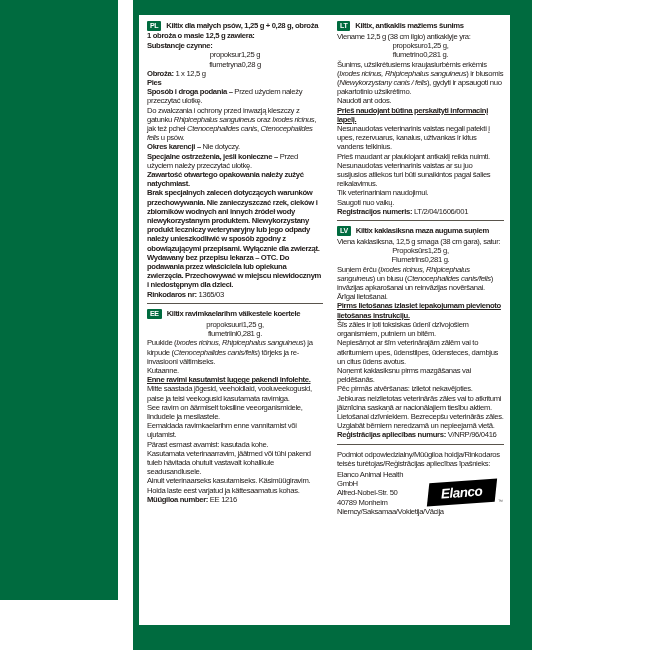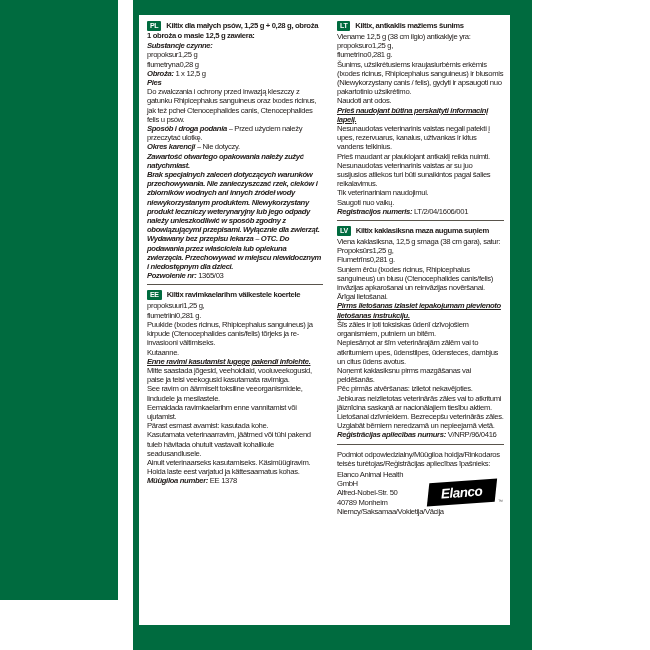--- a/index.html
+++ b/index.html
@@ -15,24 +15,24 @@
   .band{position:absolute;left:0;top:0;width:118px;height:600px;background:var(--green);}
   .frame{position:absolute;left:133px;top:0;width:399px;height:650px;background:var(--green);}
   .panel{
     position:absolute;left:6px;top:15px;right:22px;bottom:25px;background:#ffffff;
     box-sizing:border-box;padding:6px 6px 0 8px;display:flex;gap:14px;overflow:hidden;
   }
   .col{font-size:7.7px;line-height:9.2px;letter-spacing:-0.35px;color:var(--ink);}
   .col1{flex:0 0 176px;}
   .col2{flex:1 1 auto;min-width:0;}
   p{margin:0;}
-  .b{font-weight:bold;font-style:italic;}
-  .i{margin-top:36px;}
+  .b{font-weight:bold;}
+  .i{font-style:italic;margin-top:36px;}
   .u{text-decoration:underline;}
-  .dose{display:flex;justify-content:flex-start;}
+  .dose{display:flex;justify-content:center;}
   .divider{border-top:1px solid var(--divider);margin:4px 0 5px 0;height:0;}
   .sec-head{margin-bottom:1px;}
   .badge{
     display:inline-block;background:var(--green);color:#fff;font-weight:bold;
     font-size:7px;line-height:8px;padding:1px 3px 1px 3px;border-radius:1px;margin-right:5px;
   }
   .title{font-weight:bold;}
   .footer-head{font-weight:normal;}
   .footer-body{display:flex;justify-content:space-between;align-items:center;margin-top:2px;}
   .addr{min-width:0;}
@@ -63,47 +63,48 @@
           <p class="dose">
             <span>propoksur</span>
             <span>1,25 g</span>
           </p>
           <p class="dose">
             <span>flumetryna</span>
             <span>0,28 g</span>
           </p>
           <p><span class="b">Obroża: </span><span>1 x 12,5 g</span></p>
           <p><span class="b">Pies</span></p>
+          <p><span class="b">Sposób i droga podania – </span><span>Przed użyciem należy przeczytać ulotkę.</span></p>
           <p><span>Do zwalczania i ochrony przed inwazją kleszczy z gatunku </span><span class="i">Rhipicephalus sanguineus</span><span> oraz </span><span class="i">Ixodes ricinus</span><span>, jak też pcheł </span><span class="i">Ctenocephalides canis</span><span>, </span><span class="i">Ctenocephalides felis</span><span> u psów.</span></p>
-          <p><span class="b">Sposób i droga podania – </span><span>Przed użyciem należy przeczytać ulotkę.</span></p>
           <p><span class="b">Okres karencji – </span><span>Nie dotyczy.</span></p>
+          <p><span class="b">Specjalne ostrzeżenia, jeśli konieczne – </span><span>Przed użyciem należy przeczytać ulotkę.</span></p>
           <p><span class="b">Zawartość otwartego opakowania należy zużyć natychmiast.</span></p>
           <p><span class="b">Brak specjalnych zaleceń dotyczących warunków przechowywania. Nie zanieczyszczać rzek, cieków i zbiorników wodnych ani innych źródeł wody niewykorzystanym produktem. Niewykorzystany produkt leczniczy weterynaryjny lub jego odpady należy unieszkodliwić w sposób zgodny z obowiązującymi przepisami. Wyłącznie dla zwierząt. Wydawany bez przepisu lekarza – OTC. Do podawania przez właściciela lub opiekuna zwierzęcia. Przechowywać w miejscu niewidocznym i niedostępnym dla dzieci.</span></p>
-          <p><span class="b">Pozwolenie nr: </span><span>1365/03</span></p>
+          <p><span class="b">Rinkodaros nr: </span><span>1365/03</span></p>
           <div class="divider"></div>
           <p class="sec-head"><span class="badge">EE</span><span class="title">Kiltix ravimkaelarihm väikestele koertele</span></p>
           <p class="dose">
             <span>propoksuuri</span>
             <span>1,25 g,</span>
           </p>
           <p class="dose">
             <span>flumetriini</span>
             <span>0,281 g.</span>
           </p>
           <p><span>Puukide (</span><span class="i">Ixodes ricinus, Rhipicephalus sanguineus</span><span>) ja kirpude (</span><span class="i">Ctenocephalides canis/felis</span><span>) tõrjeks ja re-invasiooni vältimiseks.</span></p>
           <p><span>Kutaanne.</span></p>
           <p><span class="b u">Enne ravimi kasutamist lugege pakendi infolehte.</span></p>
           <p><span>Mitte saastada jõgesid, veehoidlaid, vooluveekogusid, paise ja teisi veekogusid kasutamata ravimiga.</span></p>
           <p><span>See ravim on äärmiselt toksiline veeorganismidele, lindudele ja mesilastele.</span></p>
           <p><span>Eemaldada ravimkaelarihm enne vannitamist või ujutamist.</span></p>
           <p><span>Pärast esmast avamist: kasutada kohe.</span></p>
           <p><span>Kasutamata veterinaarravim, jäätmed või tühi pakend tuleb hävitada ohutult vastavalt kohalikule seadusandlusele.</span></p>
           <p><span>Ainult veterinaarseks kasutamiseks. Käsimüügiravim.</span></p>
           <p><span>Hoida laste eest varjatud ja kättesaamatus kohas.</span></p>
-          <p><span class="b">Müügiloa number: </span><span>EE 1378</span></p>
+          <p><span class="b">Müügiloa number: </span><span>EE 1216</span></p>
         </div>
     </div>
 
     <div class="col col2">
       <div>
           <p class="sec-head"><span class="badge">LT</span><span class="title">Kiltix, antkaklis mažiems šunims</span></p>
           <p><span>Viename 12,5 g (38 cm ilgio) antkaklyje yra:</span></p>
           <p class="dose">
             <span>propoksuro</span>
             <span>1,25 g,</span>

